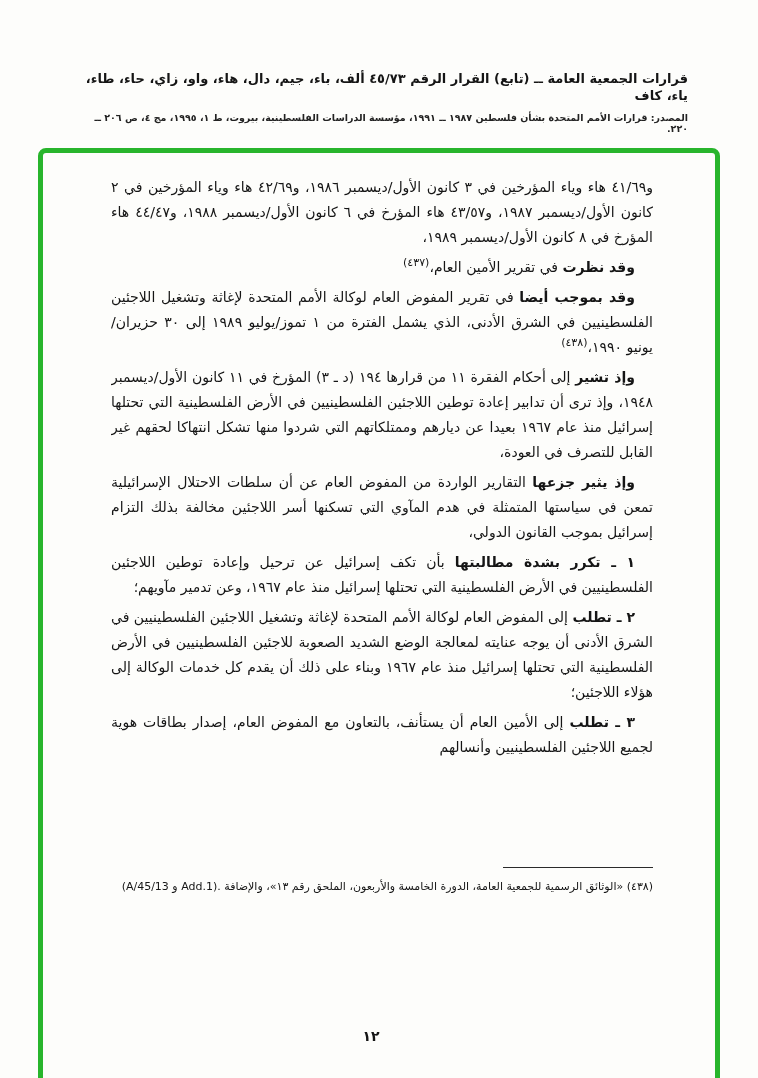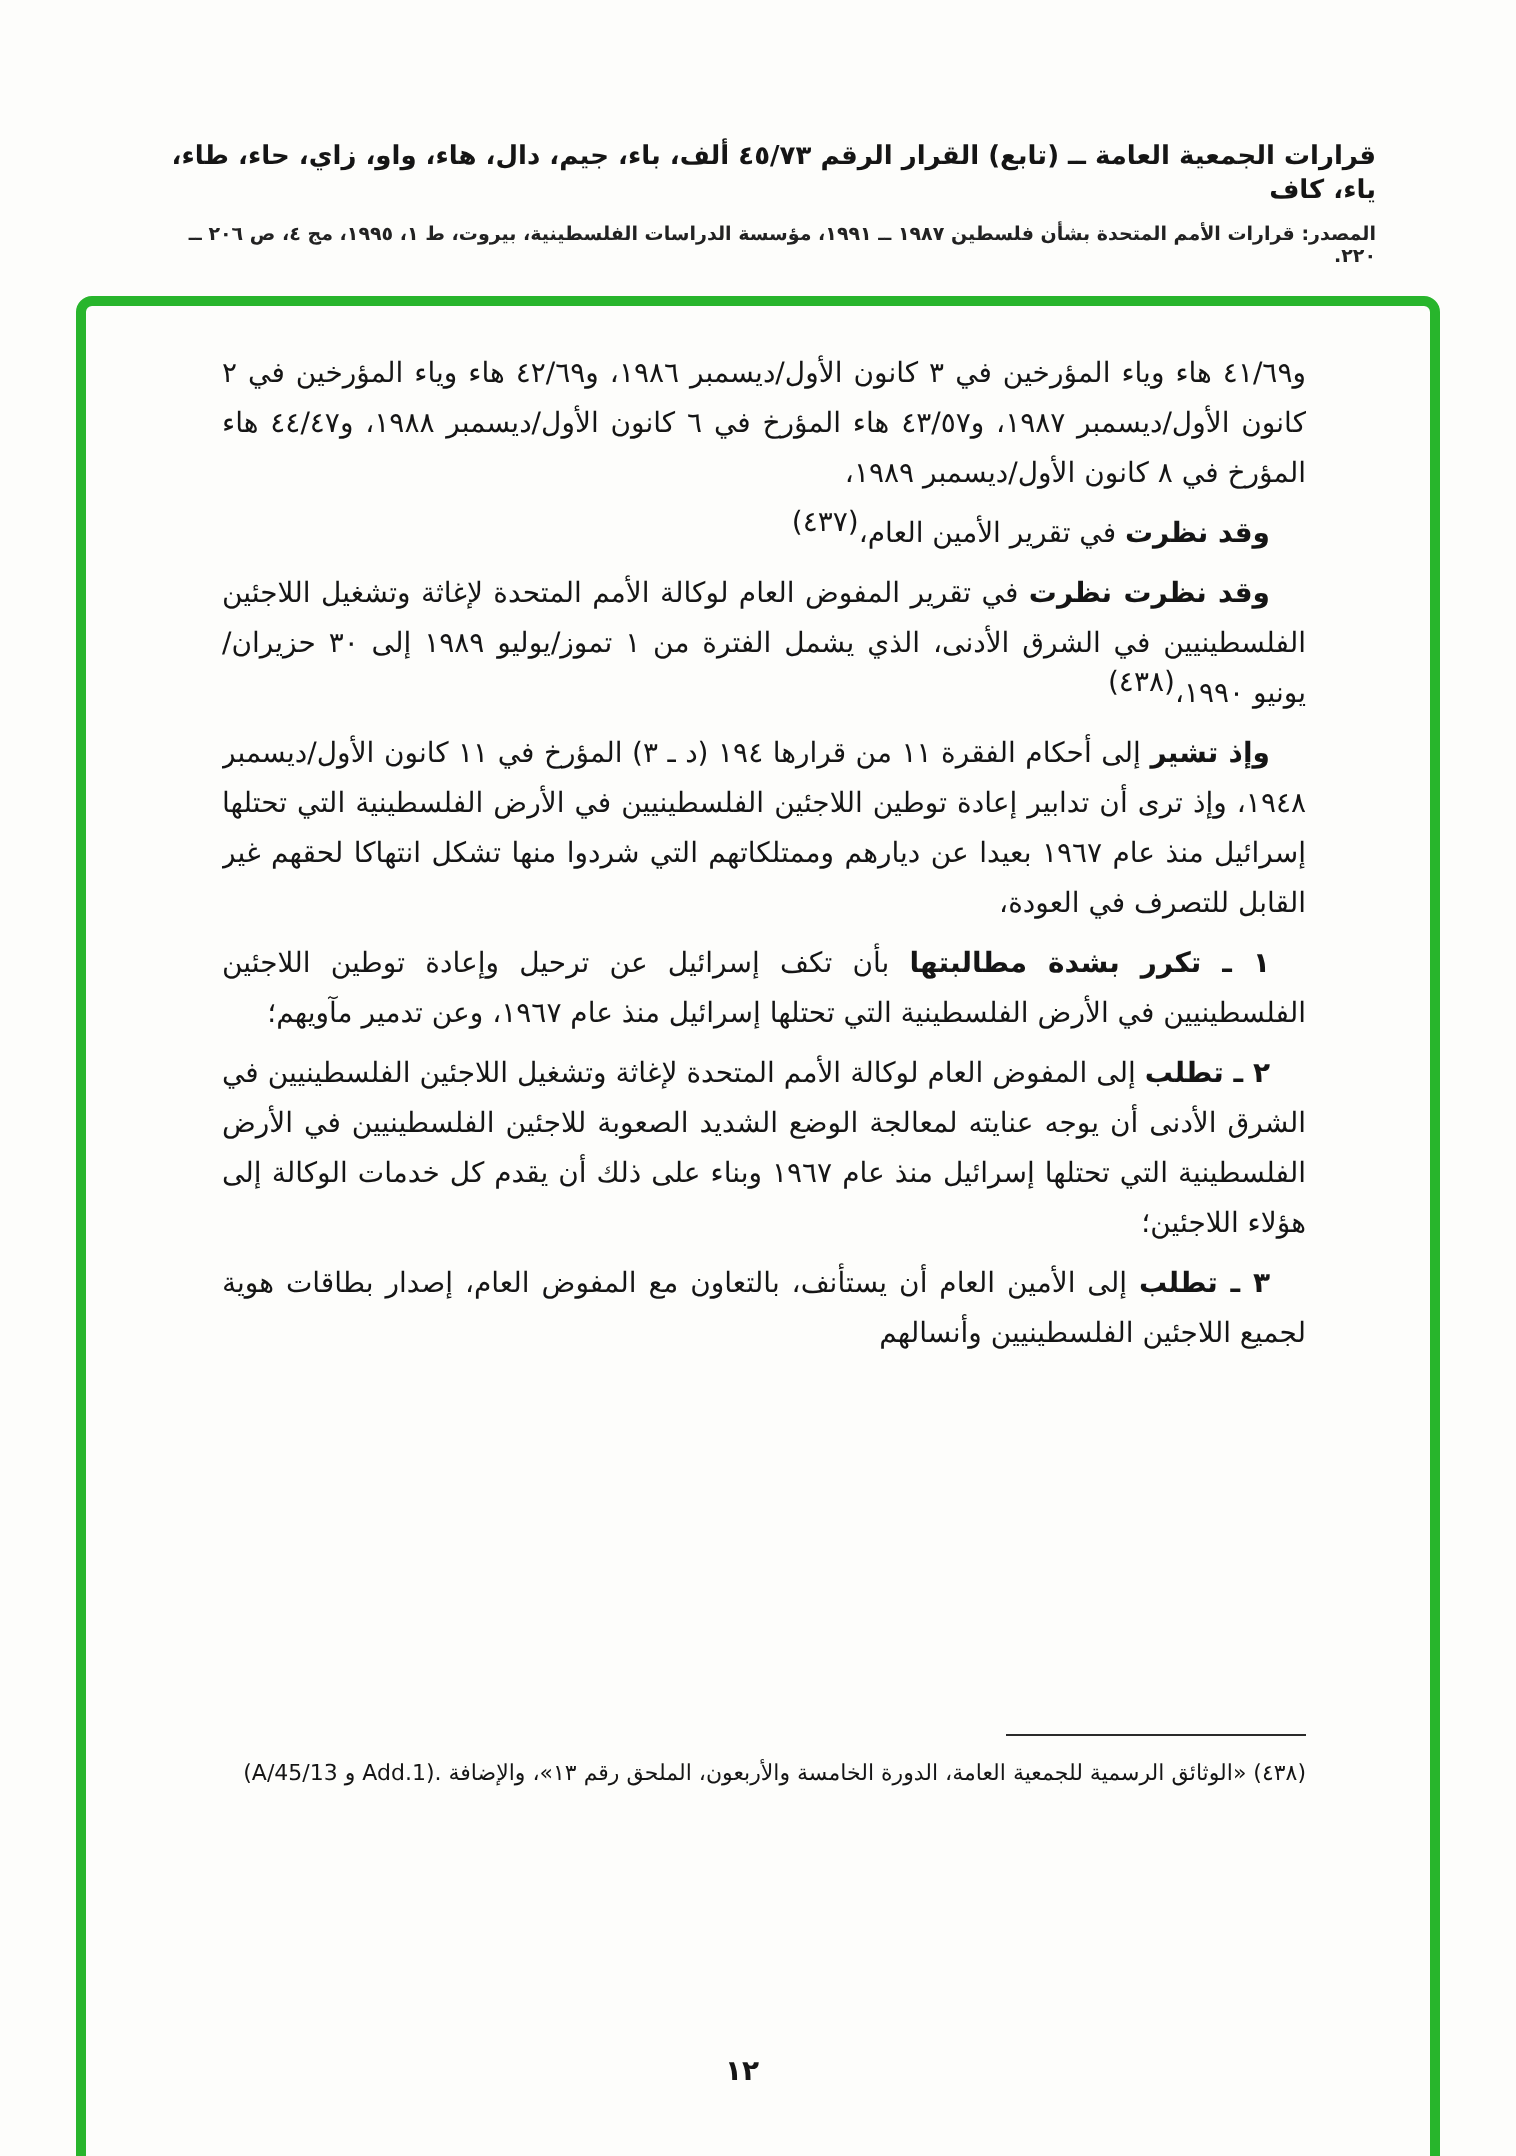--- a/index.html
+++ b/index.html
@@ -34,21 +34,21 @@
   .body-text {
     position:absolute; top:22px; right:62px; left:68px; height:685px;
     overflow:hidden;
     direction:rtl;
     text-align:justify;
     font-size:14px; line-height:25px;
   }
   .para { margin:0 0 5px 0; }
   .para.indent { text-indent:18px; }
   .lead { font-weight:bold; }
-  .fnref { font-size:14px; vertical-align:super; line-height:0; }
+  .fnref { font-size:11px; vertical-align:super; line-height:0; }
 
   
   .footnotes {
     position:absolute; top:714px; right:62px; left:68px;
     direction:rtl;
     font-size:11px; line-height:20px;
   }
   .fn-rule {
     width:150px; height:0;
     border-top:1.5px solid #2a2a2a;
@@ -74,24 +74,25 @@
     <div class="hdr-source">المصدر: قرارات الأمم المتحدة بشأن فلسطين ١٩٨٧ ــ ١٩٩١، مؤسسة الدراسات الفلسطينية، بيروت، ط ١، ١٩٩٥، مج ٤، ص ٢٠٦ ــ ٢٢٠.</div>
   </header>
 
   <div class="frame" style="border-color: rgb(40, 181, 44);">
 
     <div class="body-text">
       <p class="para"><b class="lead"></b><span>و٤١/٦٩ هاء وياء المؤرخين في ٣ كانون الأول/ديسمبر ١٩٨٦، و٤٢/٦٩ هاء وياء المؤرخين في ٢ كانون الأول/ديسمبر ١٩٨٧، و٤٣/٥٧ هاء المؤرخ في ٦ كانون الأول/ديسمبر ١٩٨٨، و٤٤/٤٧ هاء المؤرخ في ٨ كانون الأول/ديسمبر ١٩٨٩،</span><sup class="fnref"></sup></p>
 
       <p class="para indent"><b class="lead">وقد نظرت</b><span> في تقرير الأمين العام،</span><sup class="fnref">(٤٣٧)</sup></p>
 
-      <p class="para indent"><b class="lead">وقد نظرت نظرت</b><span> في تقرير المفوض العام لوكالة الأمم المتحدة لإغاثة وتشغيل اللاجئين الفلسطينيين في الشرق الأدنى، الذي يشمل الفترة من ١ تموز/يوليو ١٩٨٩ إلى ٣٠ حزيران/يونيو ١٩٩٠،</span><sup class="fnref">(٤٣٨)</sup></p>
+      <p class="para indent"><b class="lead">وقد بموجب أيضا</b><span> في تقرير المفوض العام لوكالة الأمم المتحدة لإغاثة وتشغيل اللاجئين الفلسطينيين في الشرق الأدنى، الذي يشمل الفترة من ١ تموز/يوليو ١٩٨٩ إلى ٣٠ حزيران/يونيو ١٩٩٠،</span><sup class="fnref">(٤٣٨)</sup></p>
 
       <p class="para indent"><b class="lead">وإذ تشير</b><span> إلى أحكام الفقرة ١١ من قرارها ١٩٤ (د ـ ٣) المؤرخ في ١١ كانون الأول/ديسمبر ١٩٤٨، وإذ ترى أن تدابير إعادة توطين اللاجئين الفلسطينيين في الأرض الفلسطينية التي تحتلها إسرائيل منذ عام ١٩٦٧ بعيدا عن ديارهم وممتلكاتهم التي شردوا منها تشكل انتهاكا لحقهم غير القابل للتصرف في العودة،</span><sup class="fnref"></sup></p>
 
+      <p class="para indent"><b class="lead">وإذ يثير جزعها</b><span> التقارير الواردة من المفوض العام عن أن سلطات الاحتلال الإسرائيلية تمعن في سياستها المتمثلة في هدم المآوي التي تسكنها أسر اللاجئين مخالفة بذلك التزام إسرائيل بموجب القانون الدولي،</span><sup class="fnref"></sup></p>
 
       <p class="para indent"><b class="lead">١ ـ تكرر بشدة مطالبتها</b><span> بأن تكف إسرائيل عن ترحيل وإعادة توطين اللاجئين الفلسطينيين في الأرض الفلسطينية التي تحتلها إسرائيل منذ عام ١٩٦٧، وعن تدمير مآويهم؛</span><sup class="fnref"></sup></p>
 
       <p class="para indent"><b class="lead">٢ ـ تطلب</b><span> إلى المفوض العام لوكالة الأمم المتحدة لإغاثة وتشغيل اللاجئين الفلسطينيين في الشرق الأدنى أن يوجه عنايته لمعالجة الوضع الشديد الصعوبة للاجئين الفلسطينيين في الأرض الفلسطينية التي تحتلها إسرائيل منذ عام ١٩٦٧ وبناء على ذلك أن يقدم كل خدمات الوكالة إلى هؤلاء اللاجئين؛</span><sup class="fnref"></sup></p>
 
       <p class="para indent"><b class="lead">٣ ـ تطلب</b><span> إلى الأمين العام أن يستأنف، بالتعاون مع المفوض العام، إصدار بطاقات هوية لجميع اللاجئين الفلسطينيين وأنسالهم</span><sup class="fnref"></sup></p>
     </div>
 
     <div class="footnotes">
       <div class="fn-rule"></div>

